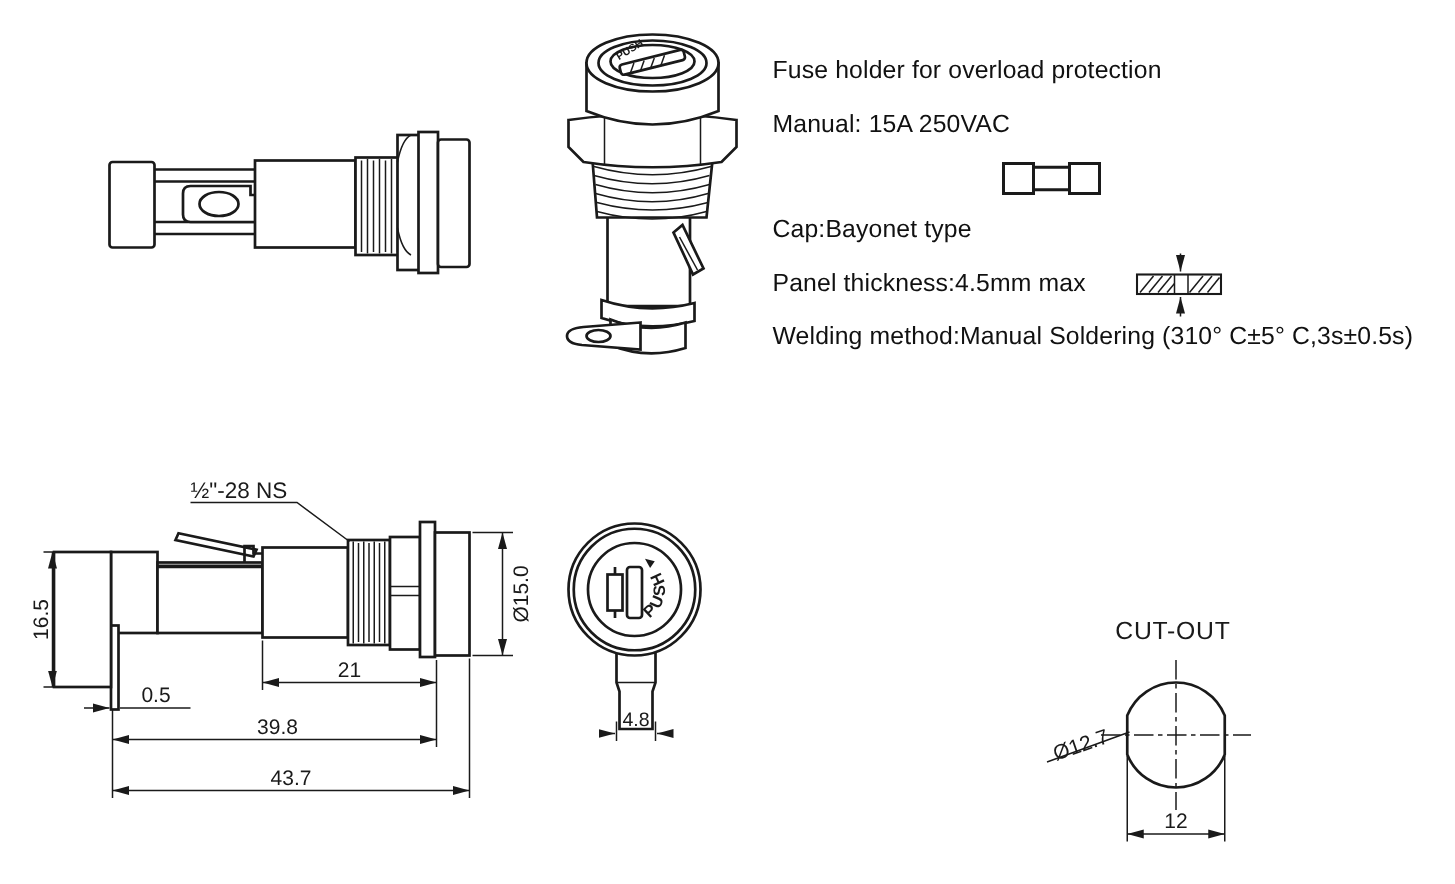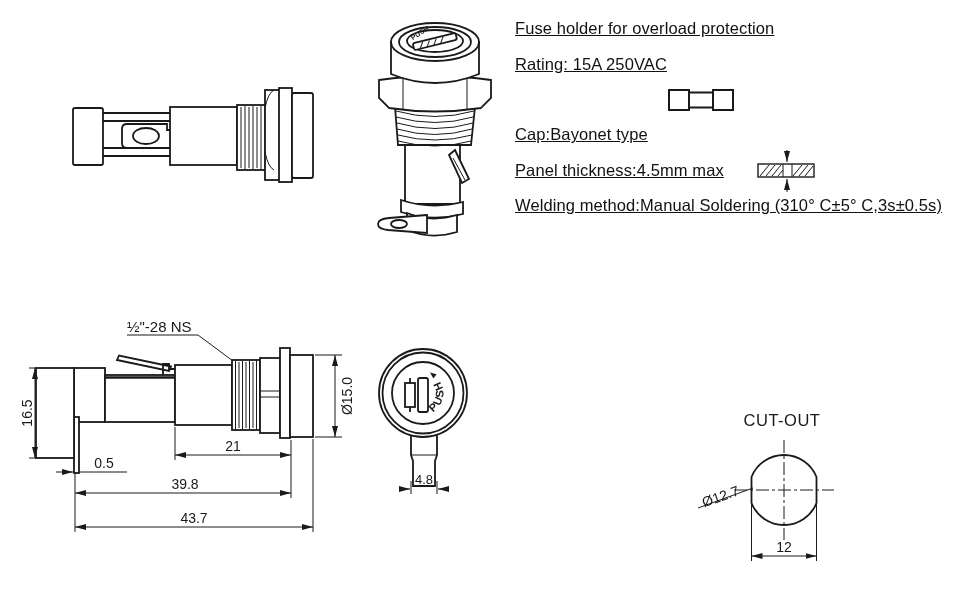--- a/index.html
+++ b/index.html
@@ -1,19 +1,19 @@
 <!DOCTYPE html>
 <html><head>
 <meta charset="utf-8">
 <style>
   html,body{margin:0;padding:0;background:#fff;}
   .canvas{position:relative;width:970px;height:589px;background:#fff;overflow:hidden;
           font-family:"Liberation Sans",sans-serif;color:#111;}
   .abs{position:absolute;}
-  .spec-list{position:absolute;left:515px;top:11px;width:450px;text-decoration:underline;}
+  .spec-list{position:absolute;left:515px;top:30px;width:450px;}
   .spec-row{position:relative;height:35.4px;display:flex;align-items:center;
             font-size:16.5px;letter-spacing:0.1px;white-space:nowrap;}
   .spec-icon{position:absolute;top:0;}
   svg text{font-family:"Liberation Sans",sans-serif;fill:#1a1a1a;}
   .ol{fill:#fff;stroke:#1a1a1a;stroke-width:1.8;}
   .ln{fill:none;stroke:#1a1a1a;stroke-width:1.8;}
   .thin{fill:none;stroke:#1a1a1a;stroke-width:1;}
   .dim{fill:none;stroke:#1a1a1a;stroke-width:1;}
   .dtx{font-size:14px;}
 </style>
@@ -95,21 +95,21 @@
       <line class="thin" x1="75" y1="33" x2="79" y2="27"></line>
     </g>
     <text transform="rotate(-32 56 23)" x="56" y="23" font-size="7" text-anchor="middle" font-weight="bold">PUSH</text>
   </svg>
 
   <div class="spec-list">
     <div class="spec-row">
         <span>Fuse holder for overload protection</span>
       </div>
     <div class="spec-row">
-        <span>Rating: 15A 250VAC</span>
+        <span>Manual: 15A 250VAC</span>
       </div>
     <div class="spec-row">
       <svg class="spec-icon" style="left:153px;top:7px;" width="66" height="22" viewBox="0 0 66 22">
         <rect x="21" y="3.5" width="24" height="15" fill="#fff" stroke="#1a1a1a" stroke-width="2"></rect>
         <rect x="1" y="1" width="20" height="20" fill="#fff" stroke="#1a1a1a" stroke-width="2"></rect>
         <rect x="45" y="1" width="20" height="20" fill="#fff" stroke="#1a1a1a" stroke-width="2"></rect>
       </svg>
     </div>
     <div class="spec-row">
         <span>Cap:Bayonet type</span>

